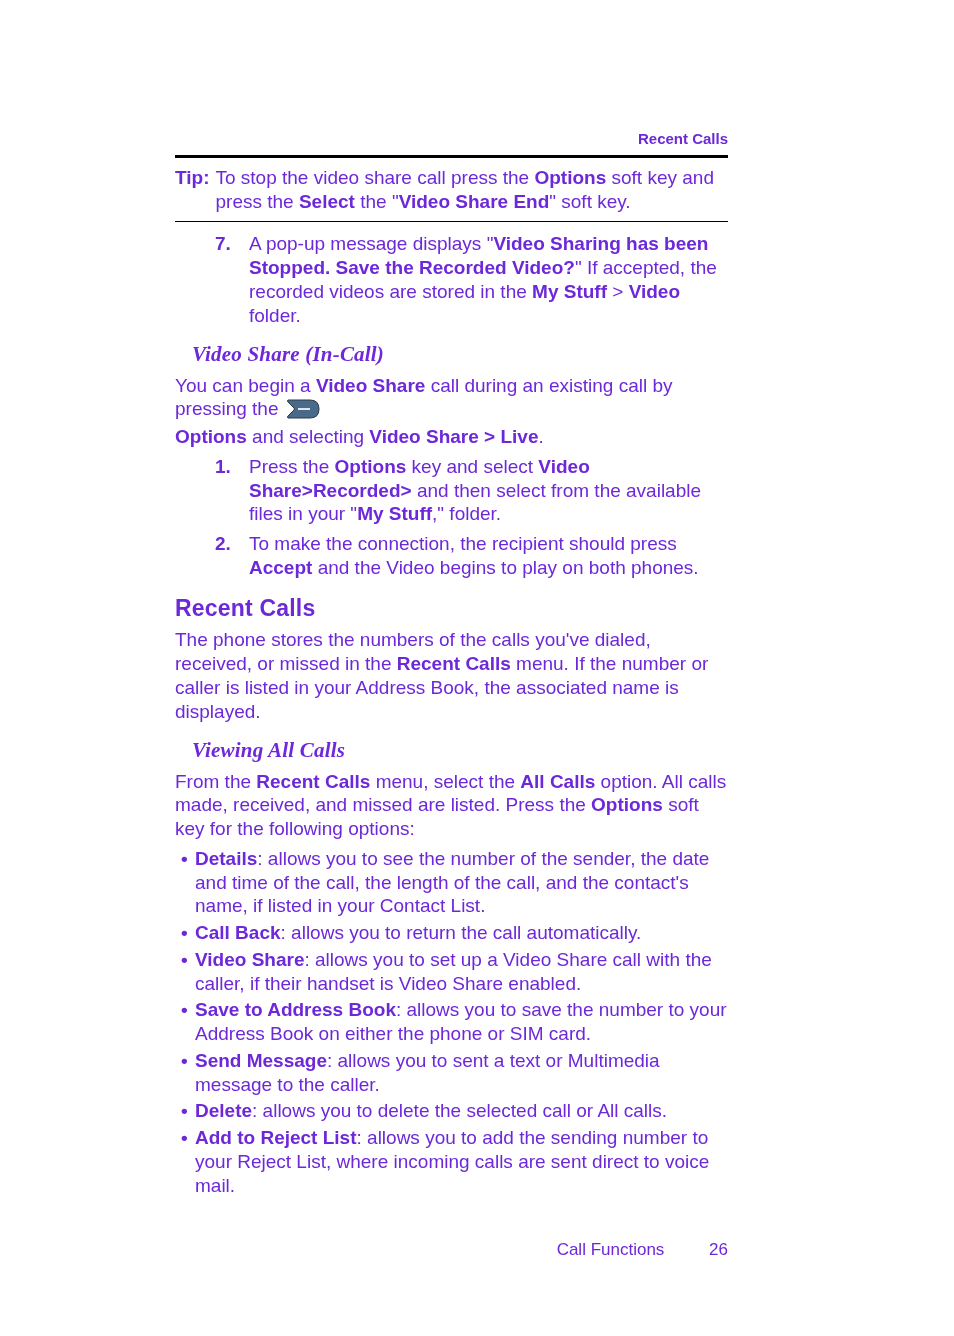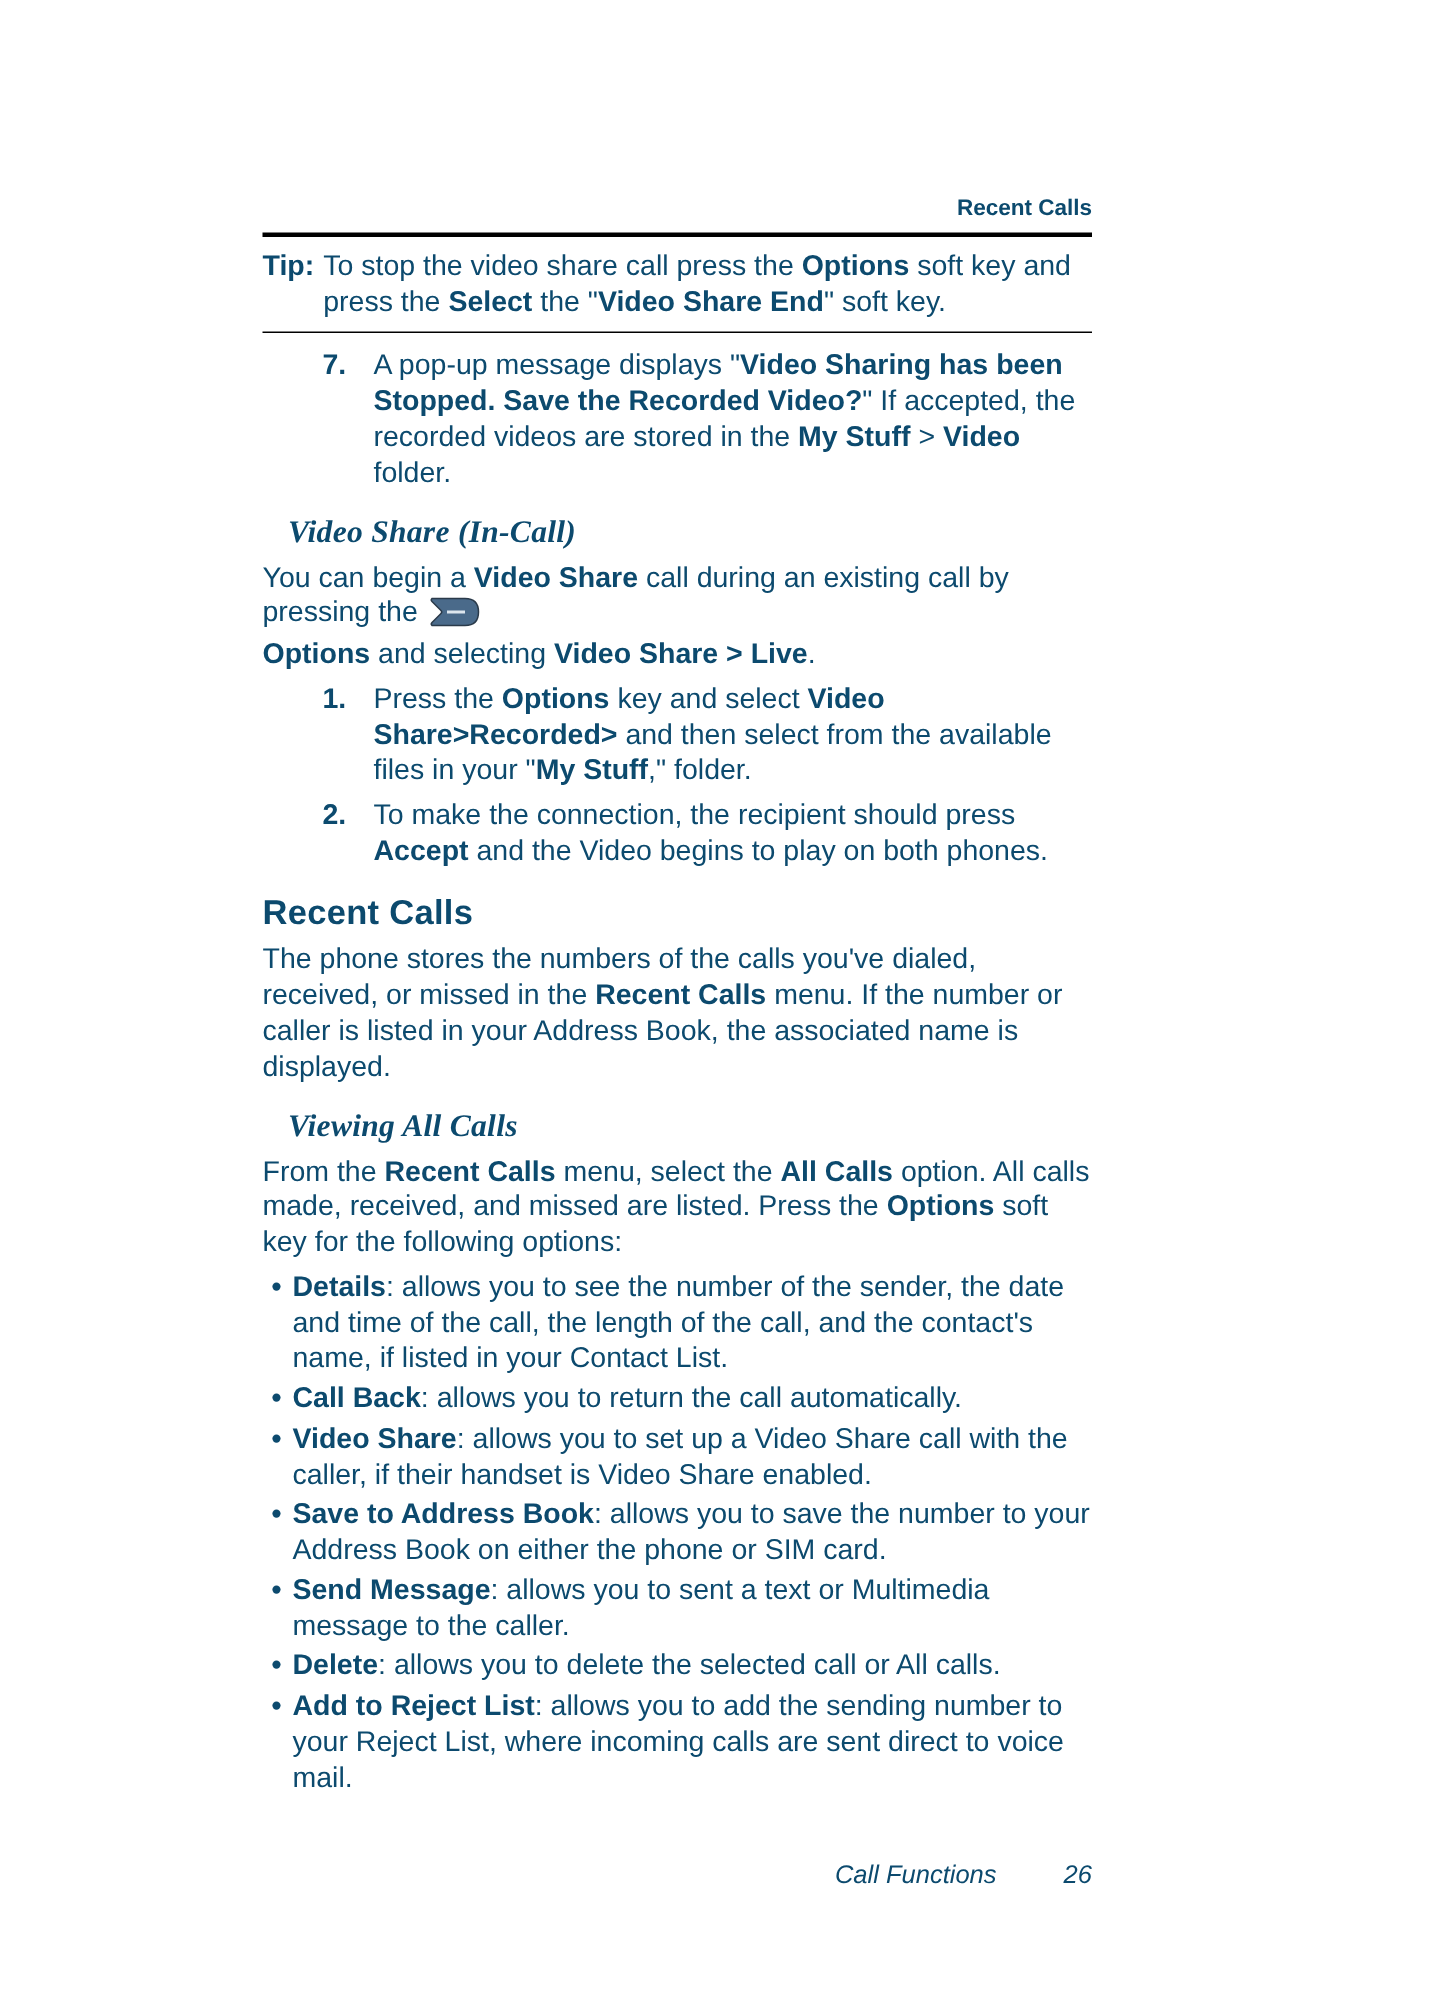--- a/index.html
+++ b/index.html
@@ -7,21 +7,21 @@
     padding: 0;
     background: #fff;
     width: 954px;
   }
   .page {
     width: 848px;
     height: 1336px;
     box-sizing: border-box;
     padding: 130px 120px 60px 175px;
     font-family: "Helvetica Neue", Helvetica, Arial, sans-serif;
-    color: #0c4a6e;
+    color: #6d28d9;
     position: relative;
     font-size: 19px;
     line-height: 1.25;
   }
   .running-head {
     text-align: right;
     font-weight: bold;
     font-size: 15px;
     margin-bottom: 6px;
   }
@@ -96,21 +96,20 @@
     flex: 0 0 14px;
     font-weight: bold;
   }
   .bullet-item .btxt { flex: 1; }
 
   .footer {
     position: absolute;
     bottom: 76px;
     right: 120px;
     font-size: 17px;
-    font-style: italic;
   }
   .footer .pg { display: inline-block; margin-left: 40px; }
 </style>
 </head>
 <body>
 
 <div class="page">
 
   <div class="running-head">Recent Calls</div>
   <hr class="hr-thick">

